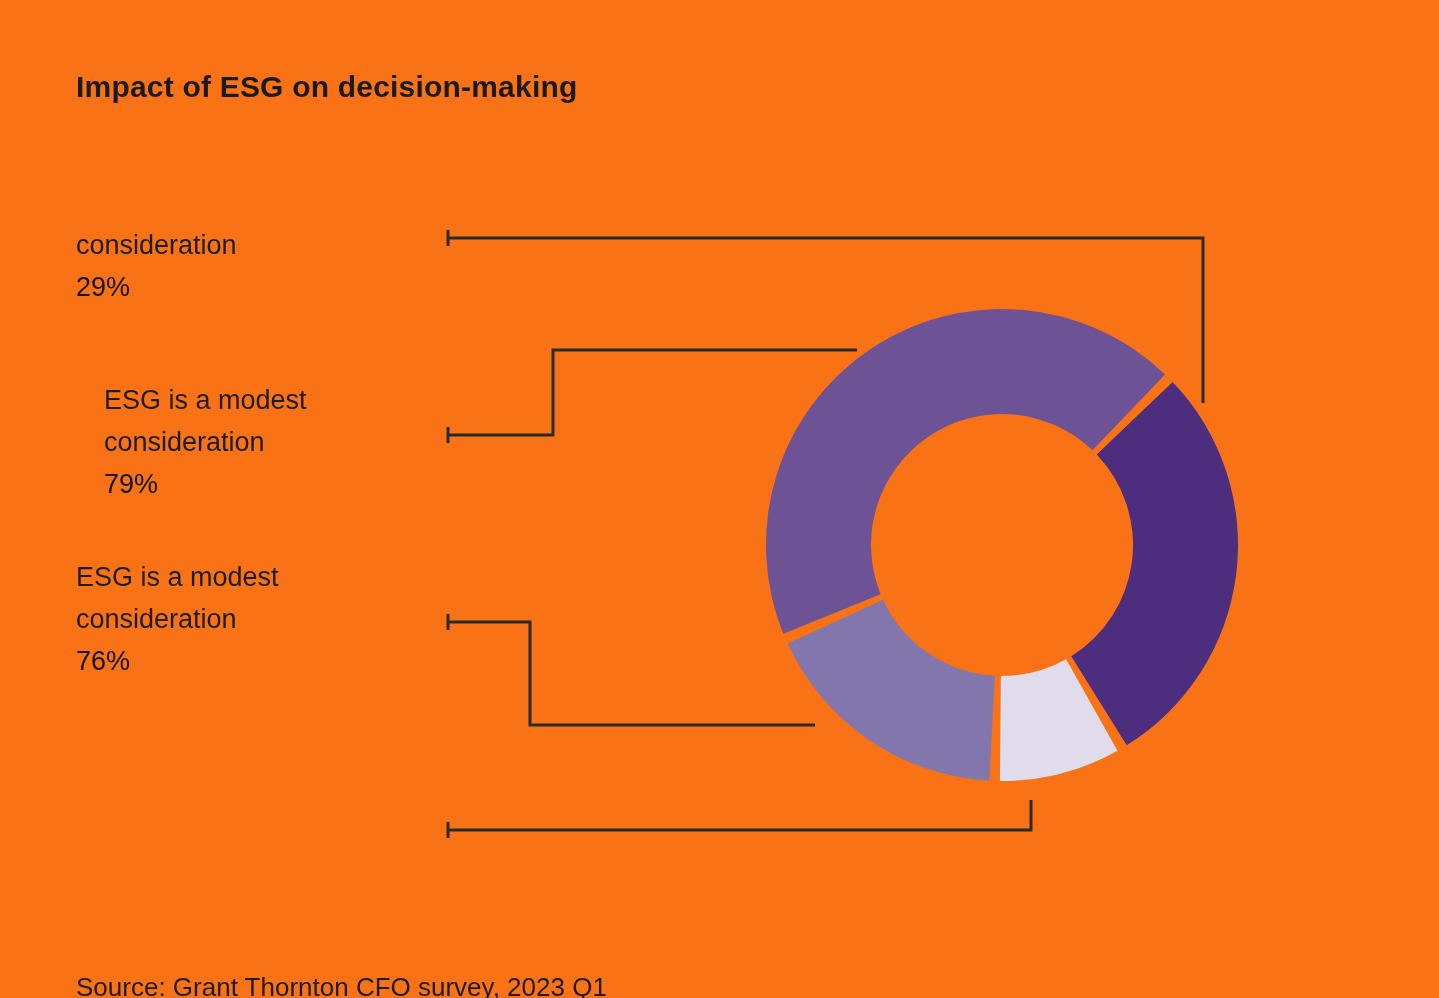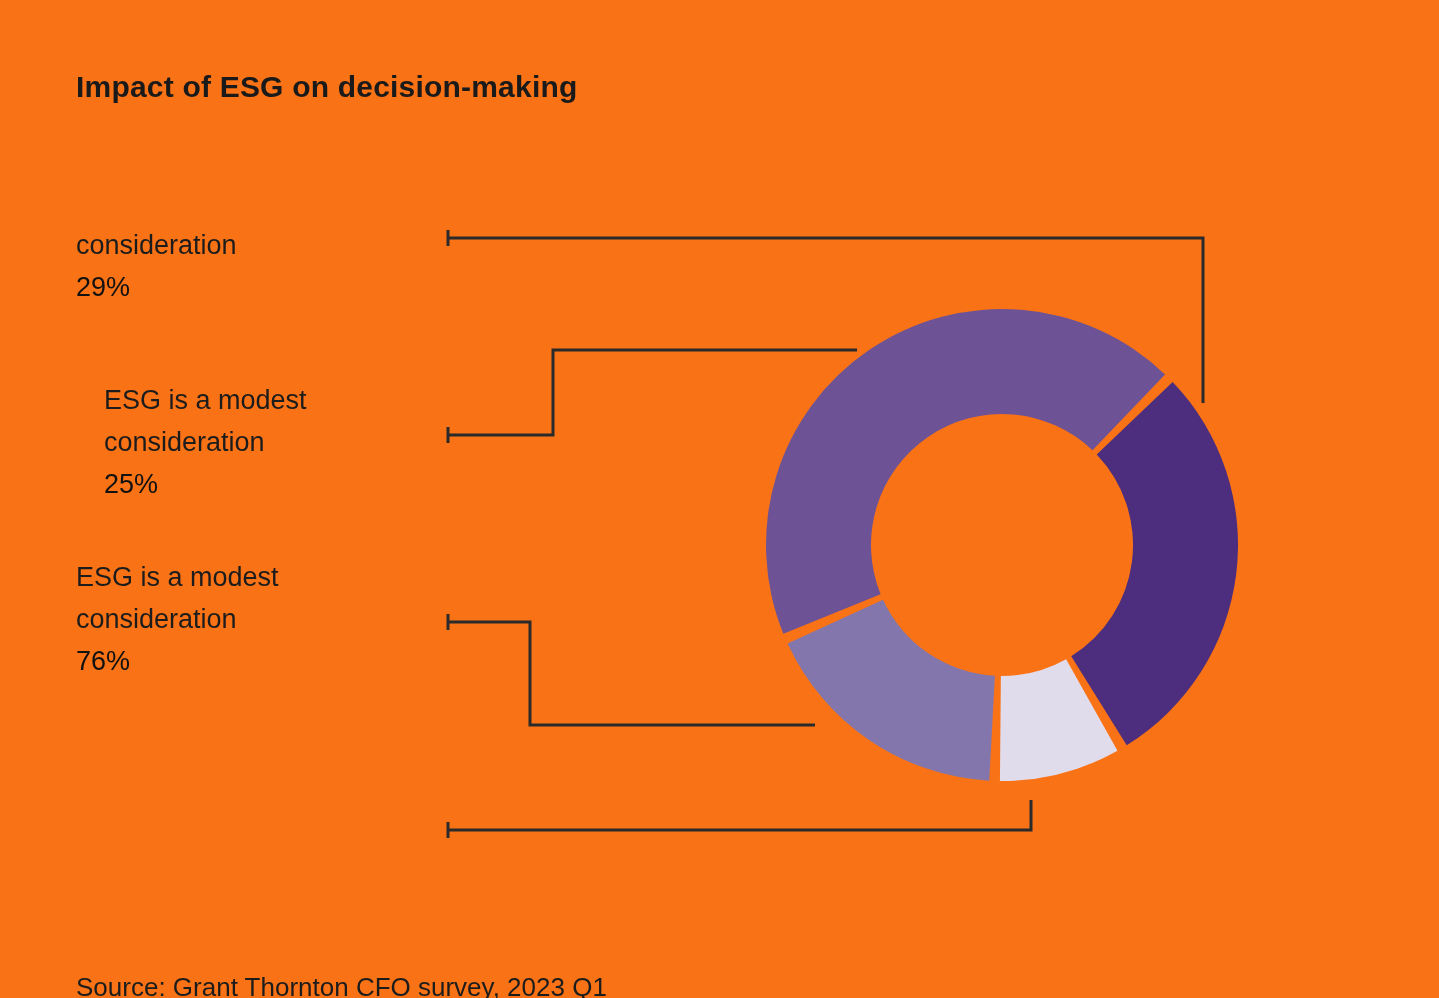--- a/index.html
+++ b/index.html
@@ -61,21 +61,21 @@
 
   <div class="cat-label label-1">
     <br>
     <span>consideration</span><br>
     <span class="pct">29%</span>
   </div>
 
   <div class="cat-label label-2">
     <span>ESG is a modest</span><br>
     <span>consideration</span><br>
-    <span class="pct">25%</span>
+    <span class="pct">79%</span>
   </div>
 
   <div class="cat-label label-3">
     <span>ESG is a modest</span><br>
     <span>consideration</span><br>
     <span class="pct">76%</span>
   </div>
 
 
   <div class="source-note">Source: Grant Thornton CFO survey, 2023 Q1</div>

